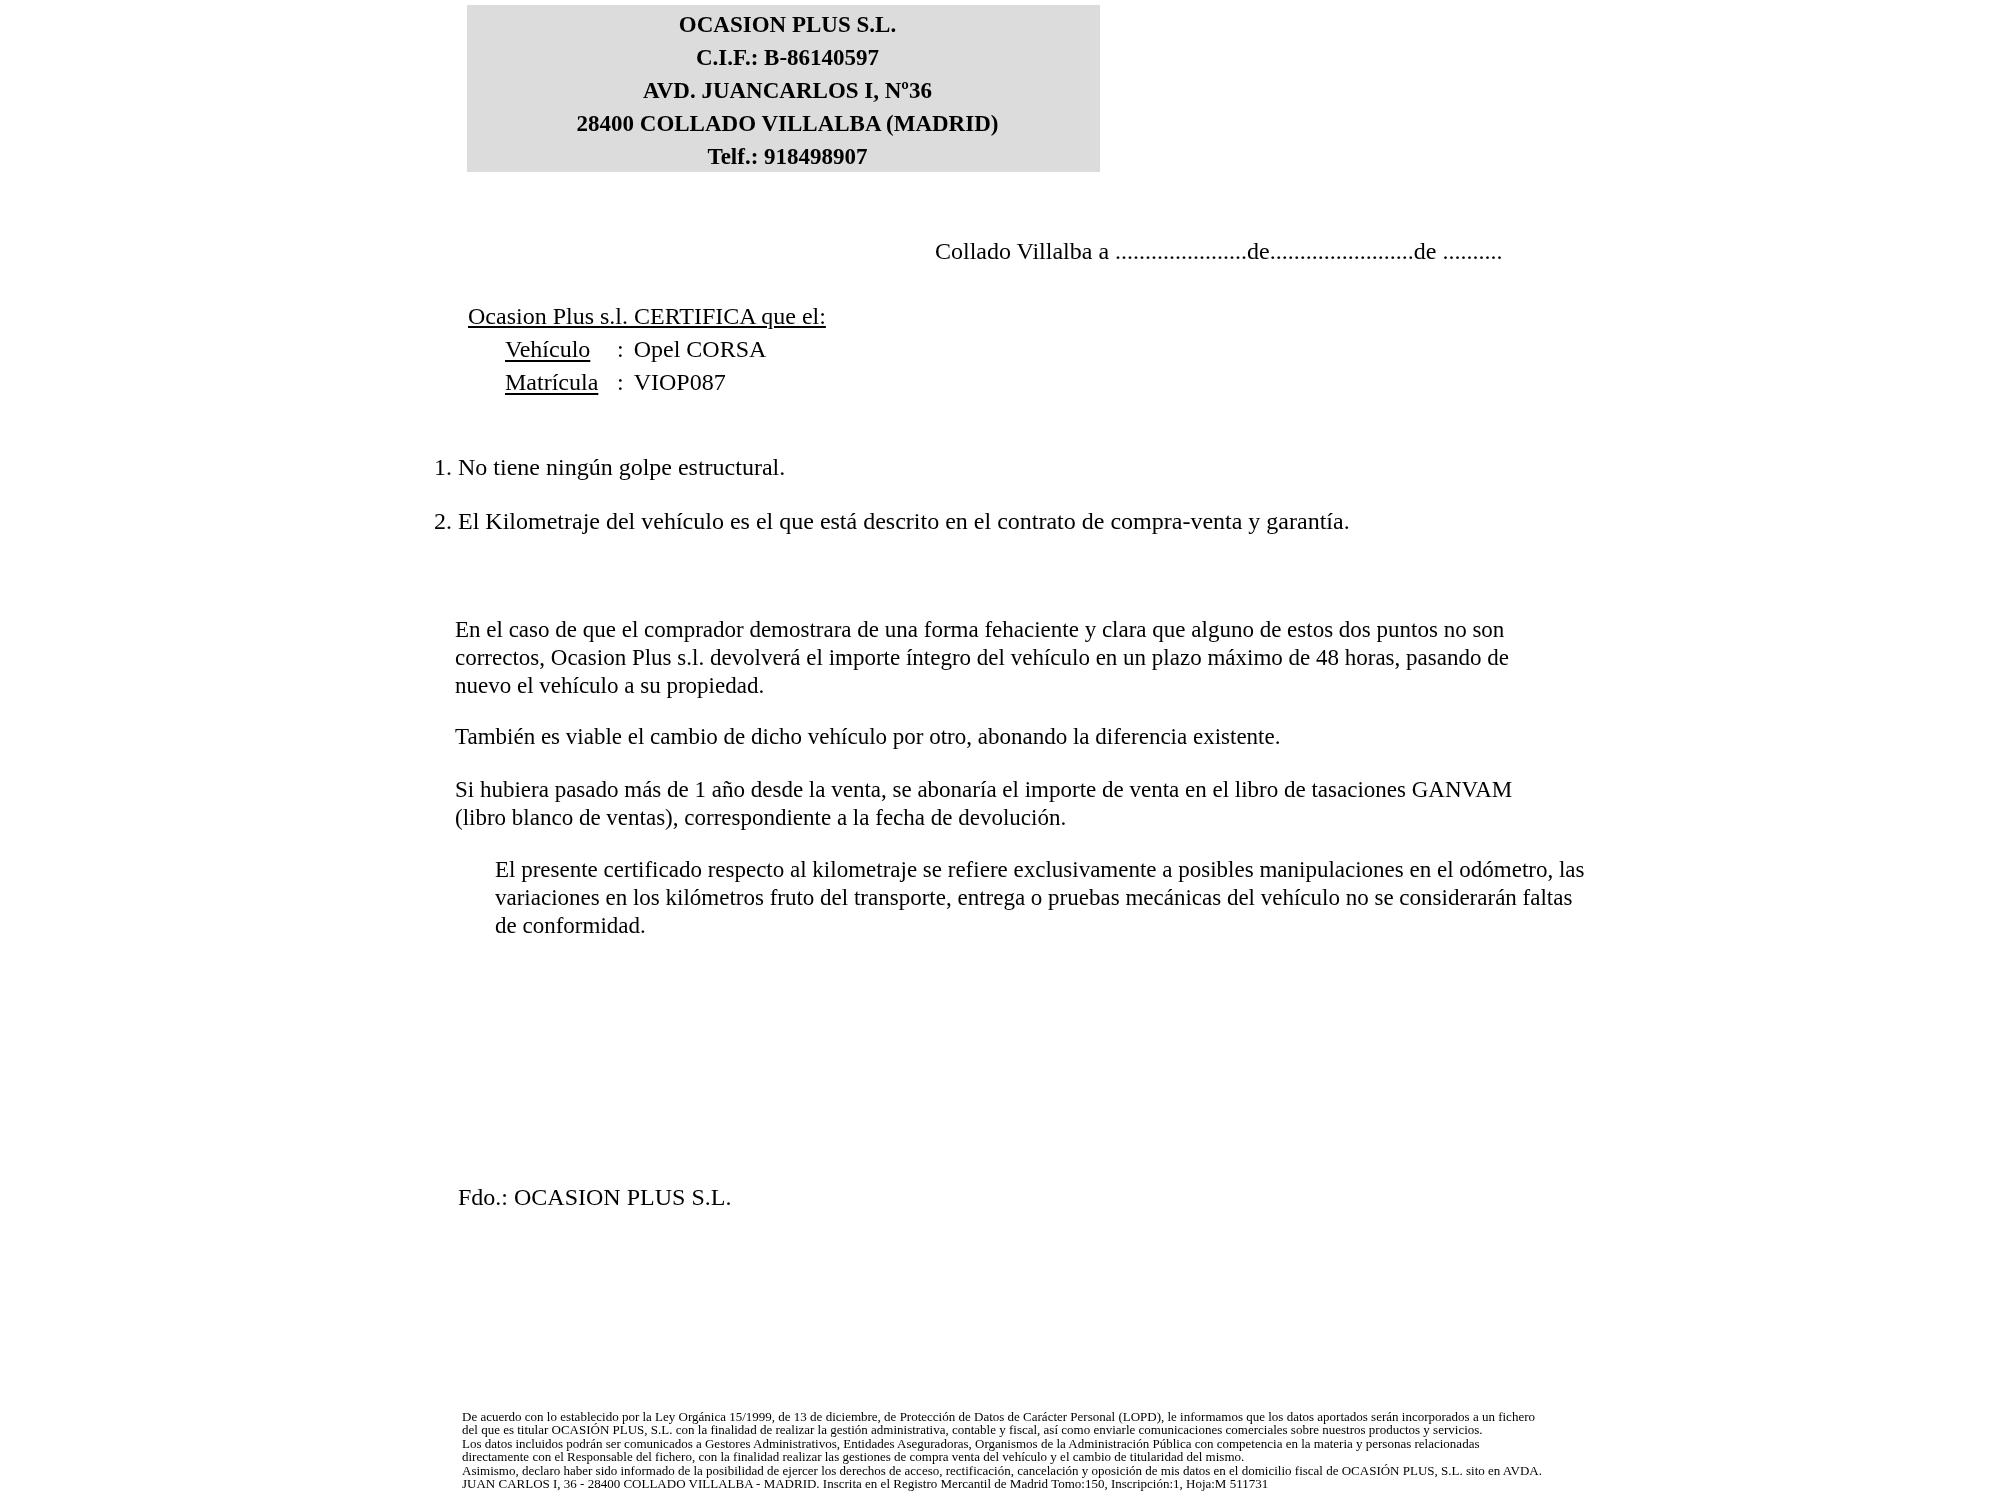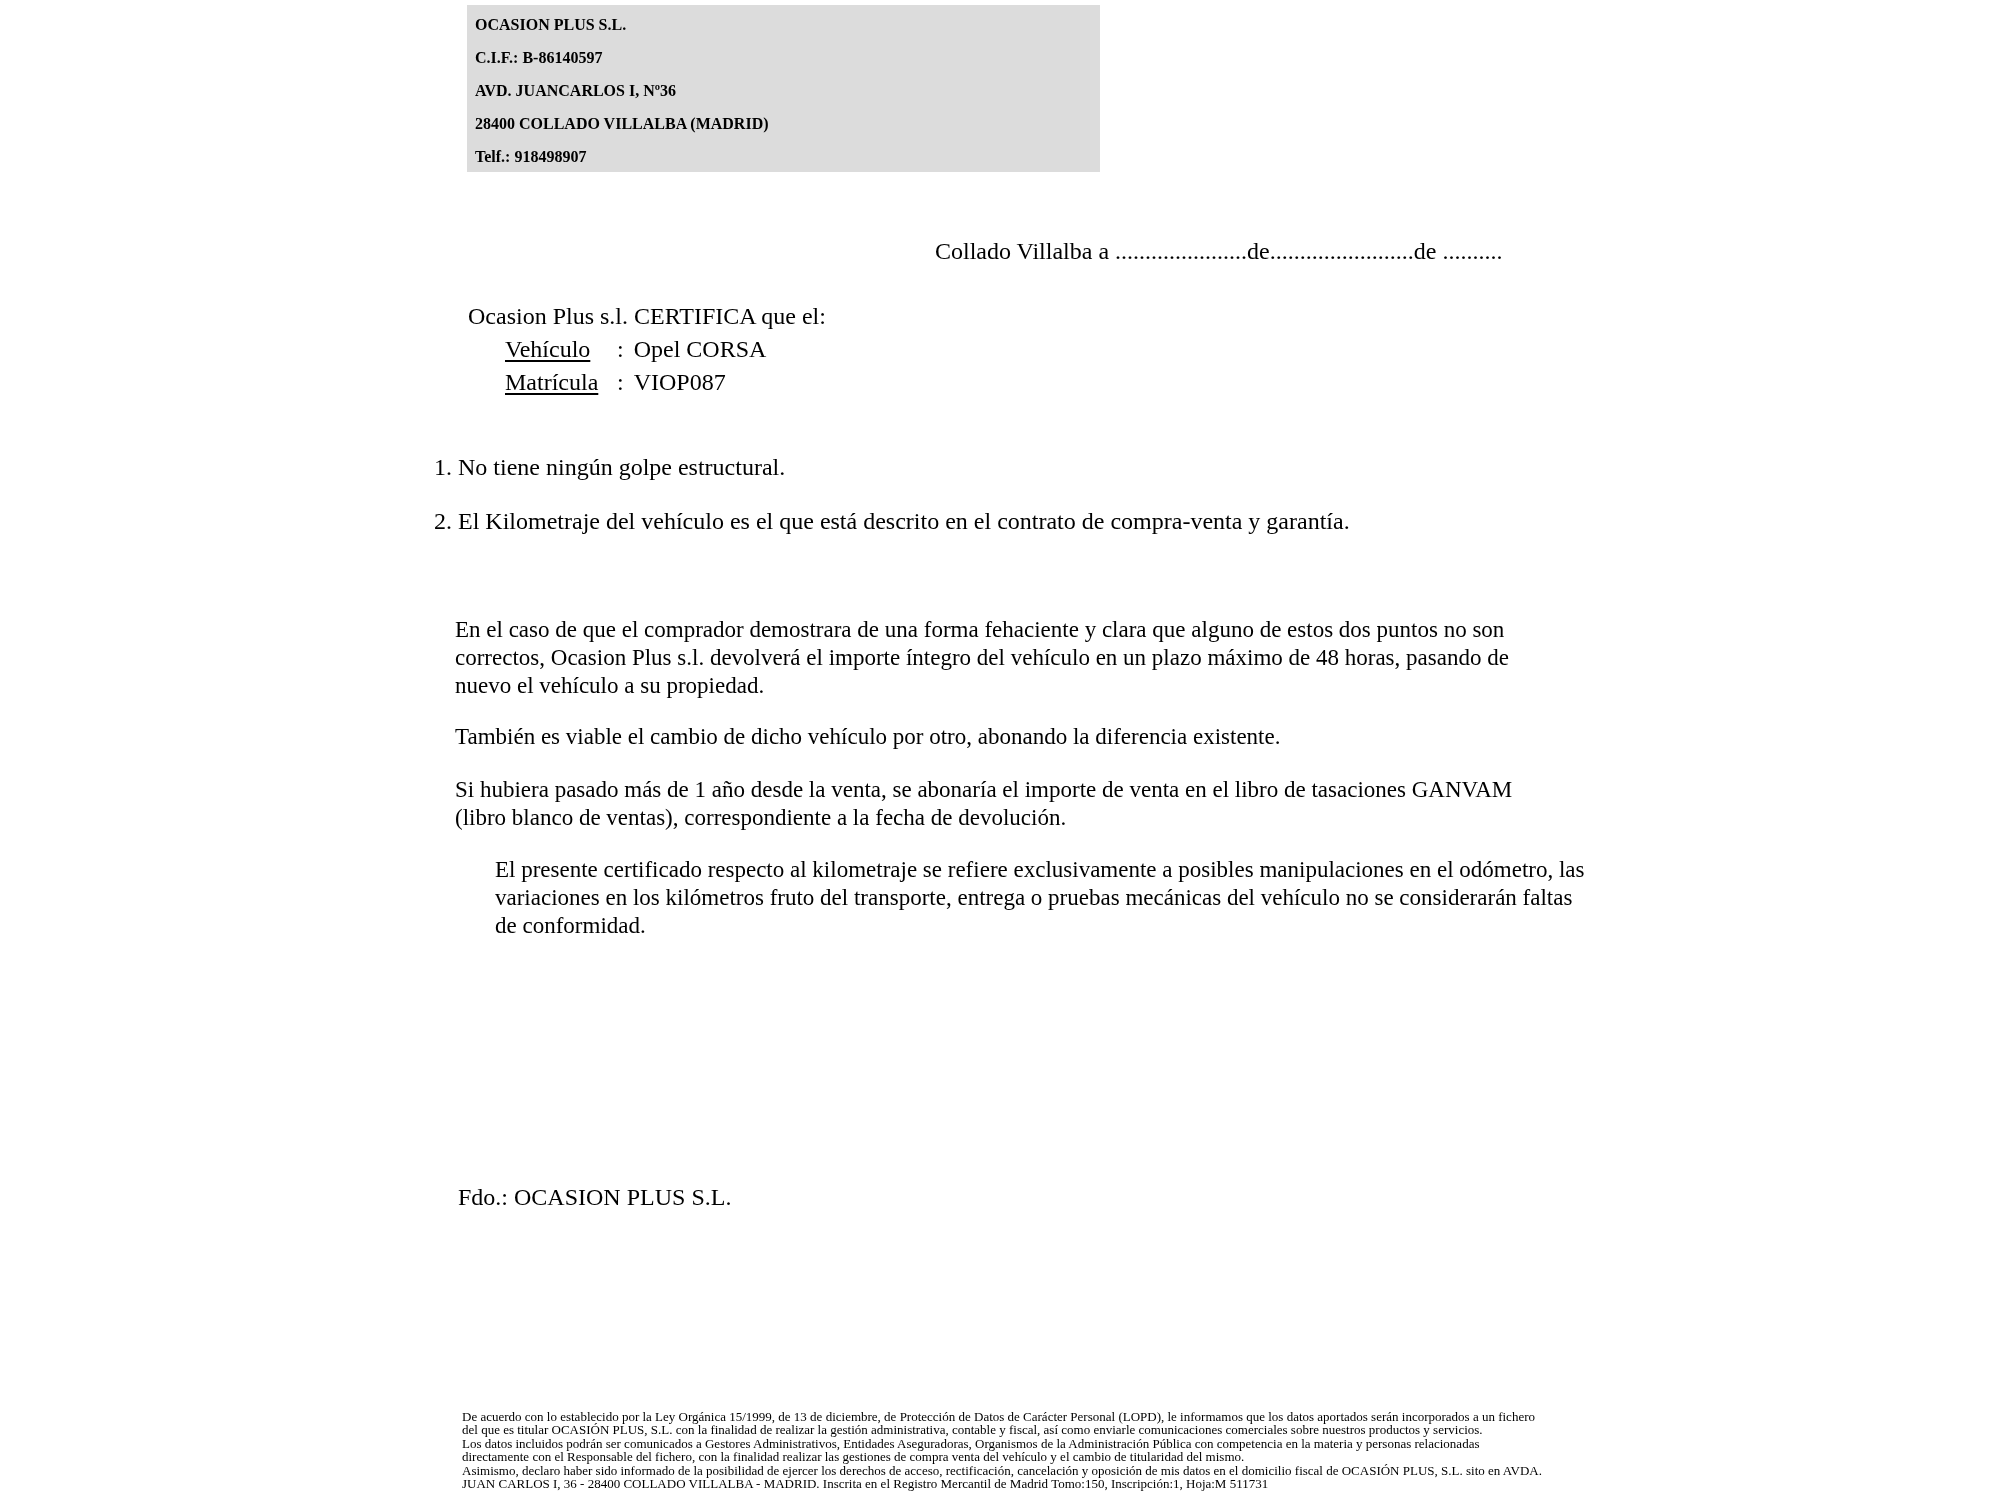--- a/index.html
+++ b/index.html
@@ -19,44 +19,45 @@
     left: 467px;
     top: 5px;
     width: 633px;
     height: 167px;
     background: #dcdcdc;
     box-sizing: border-box;
     padding: 3px 0 0 8px;
   }
   .header-box .hline {
     font-weight: bold;
-    font-size: 16px;
+    font-size: 23px;
     line-height: 33px;
     white-space: nowrap;
+    text-align: center;
   }
 
   
   .date-line {
     position: absolute;
     left: 935px;
     top: 236px;
     font-size: 24px;
     line-height: 30px;
     white-space: nowrap;
   }
 
   
   .cert-block {
     position: absolute;
     left: 462px;
     top: 300px;
     font-size: 24px;
     line-height: 33px;
   }
-  .cert-intro { padding-left: 6px; }
+  .cert-intro { padding-left: 6px; text-decoration: underline; }
   .field-row { white-space: nowrap; }
   .field-label {
     display: inline-block;
     width: 112px;
     text-decoration: underline;
     text-underline-offset: 3px;
     margin-left: 43px;
   }
   .field-sep { margin-right: 10px; }
 

